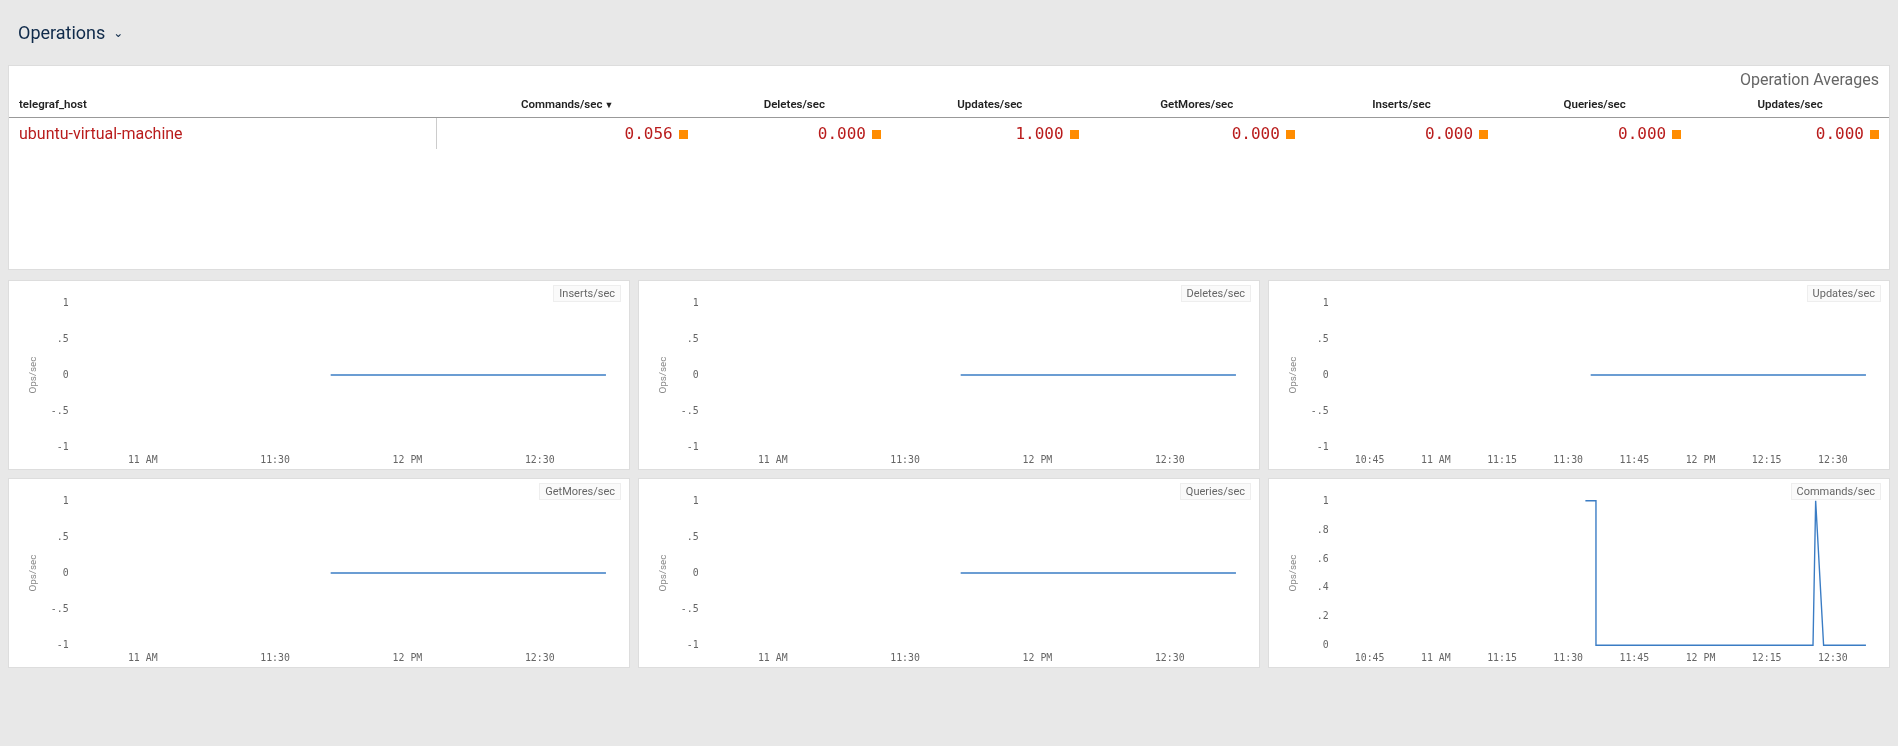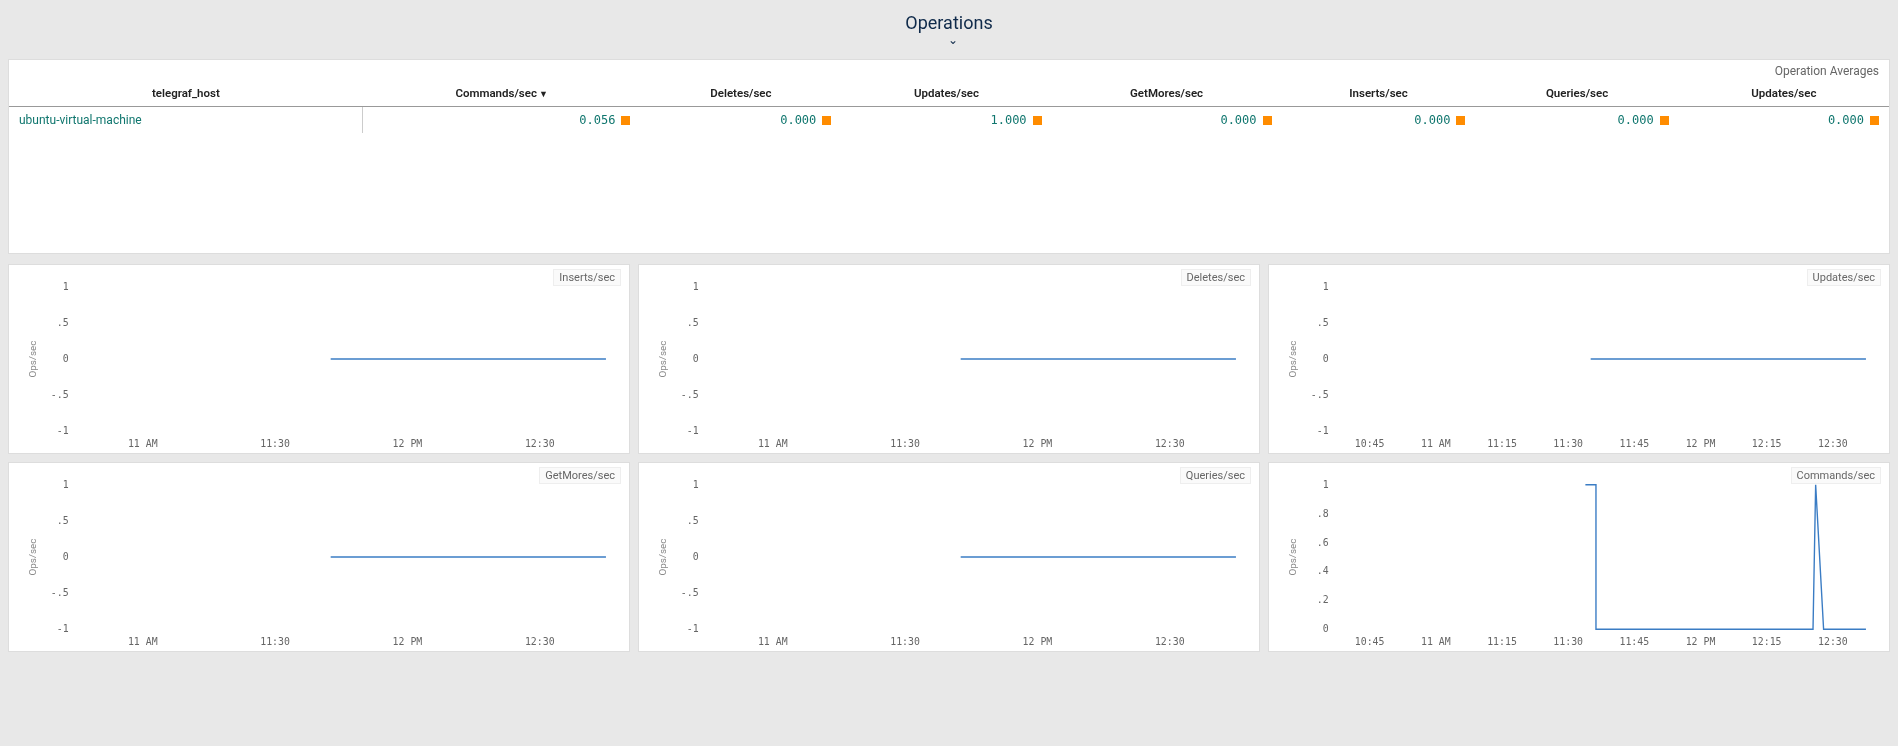--- a/index.html
+++ b/index.html
@@ -4,66 +4,65 @@
 <style>
 * { box-sizing: border-box; margin: 0; padding: 0; }
 body {
   font-family: -apple-system, BlinkMacSystemFont, "Segoe UI", Roboto, Arial, sans-serif;
   background: #e8e8e8;
   font-size: 12px;
   color: #333;
   width: 1898px;
 }
 .header {
-  padding: 12px 18px;
+  padding: 22px 18px;
   background: #e8e8e8;
   display: flex;
   align-items: center;
-  flex-direction: column;
 }
 .header-title {
   font-size: 18px;
   color: #0f2a4a;
   font-weight: 400;
 }
 .chevron-down {
   margin-left: 8px;
   font-size: 12px;
   color: #0f2a4a;
 }
 .main-panel {
   margin: 0 8px 10px 8px;
   background: #fff;
   border: 1px solid #ddd;
 }
 .panel-subtitle {
   text-align: right;
   padding: 4px 10px 2px 0;
-  font-size: 12px;
+  font-size: 16px;
   color: #666;
 }
 .table {
   width: 100%;
   border-collapse: collapse;
 }
 .table th {
   font-size: 11.5px;
   font-weight: 600;
   color: #222;
   padding: 6px 10px;
   border-bottom: 1px solid #999;
   white-space: nowrap;
 }
-.table th:first-child { text-align: center; }
+.table th:first-child { text-align: left; }
 .table td {
-  font-size: 12px;
+  font-size: 16px;
   padding: 6px 10px;
   text-align: right;
   font-family: "Menlo", "Consolas", monospace;
-  color: #0f766e;
+  color: #b91c1c;
 }
 .table td:first-child { text-align: left; font-family: inherit; border-right: 1px solid #ccc; }
 .sort-caret { font-size: 9px; margin-left: 2px; }
 .marker {
   display: inline-block;
   width: 9px;
   height: 9px;
   background: #ff8c00;
   margin-left: 6px;
   vertical-align: middle;

